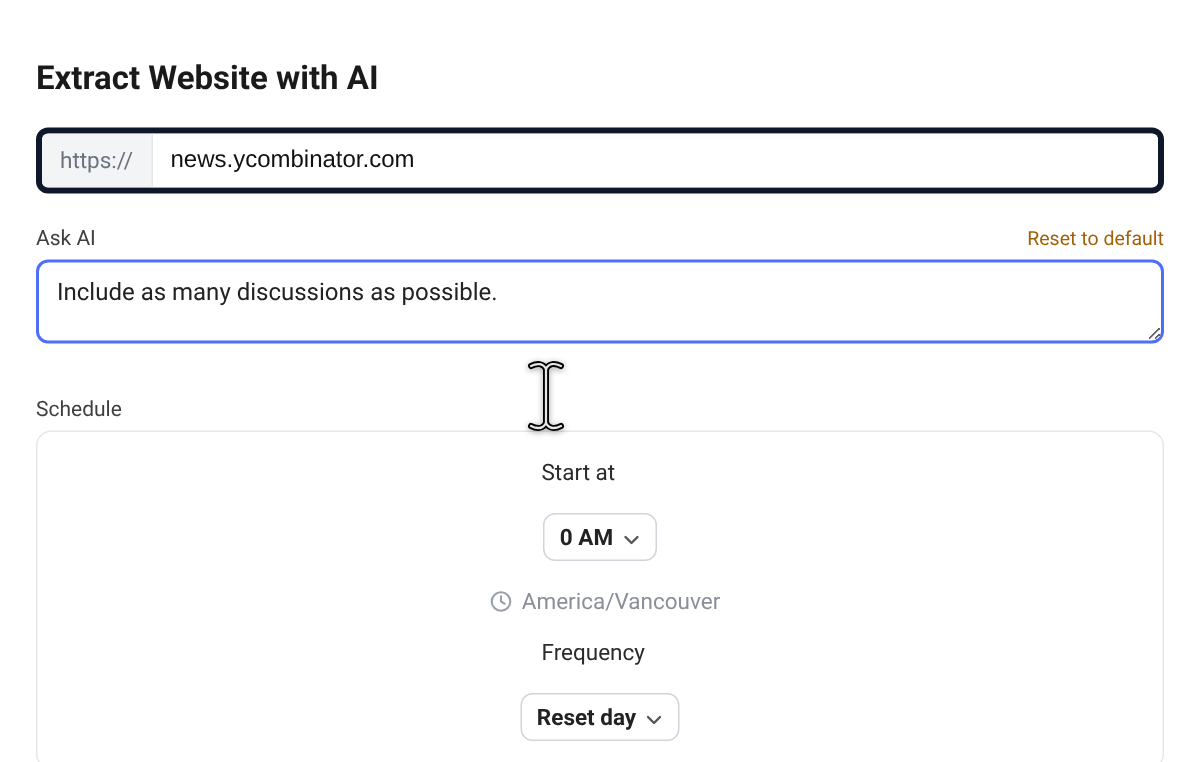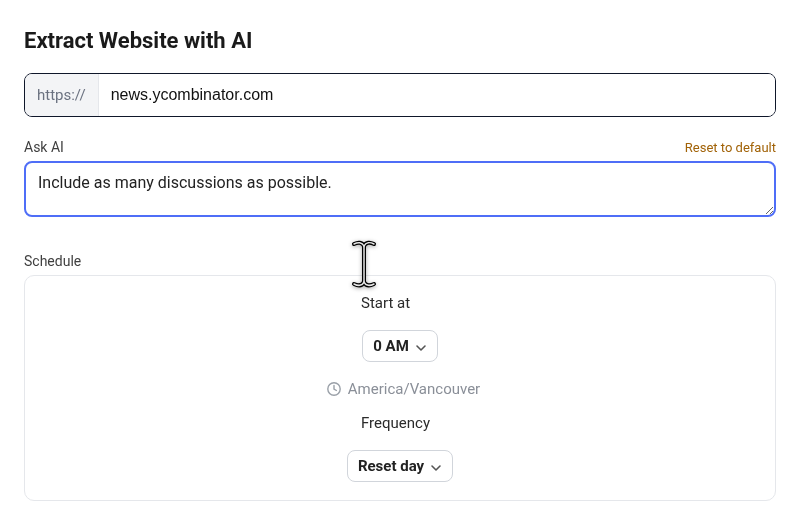--- a/index.html
+++ b/index.html
@@ -6,21 +6,21 @@
   html, body {
     margin: 0;
     padding: 0;
     width: 800px;
     height: 508px;
     font-family: -apple-system, BlinkMacSystemFont, "Segoe UI", Roboto, Helvetica, Arial, sans-serif;
     color: #1f1f1f;
     background: #ffffff;
   }
   .page {
-    padding: 28px 24px 20px 24px;
+    padding: 40px 24px 20px 24px;
     position: relative;
     height: 100%;
   }
   h1.title {
     margin: 0 0 20px 0;
     font-size: 22px;
     font-weight: 700;
     color: #1a1a1a;
   }
   .section-label {
@@ -35,21 +35,21 @@
     margin-bottom: 6px;
   }
   .reset-link {
     font-size: 13px;
     color: #a16207;
     cursor: pointer;
   }
   .url-group {
     display: flex;
     width: 100%;
-    border: 1px solid #0f172a;
+    border: 4px solid #0f172a;
     border-radius: 8px;
     overflow: hidden;
     height: 44px;
     margin-bottom: 22px;
   }
   .url-prefix {
     background: #f3f4f6;
     color: #6b7280;
     font-size: 15px;
     padding: 0 12px;

